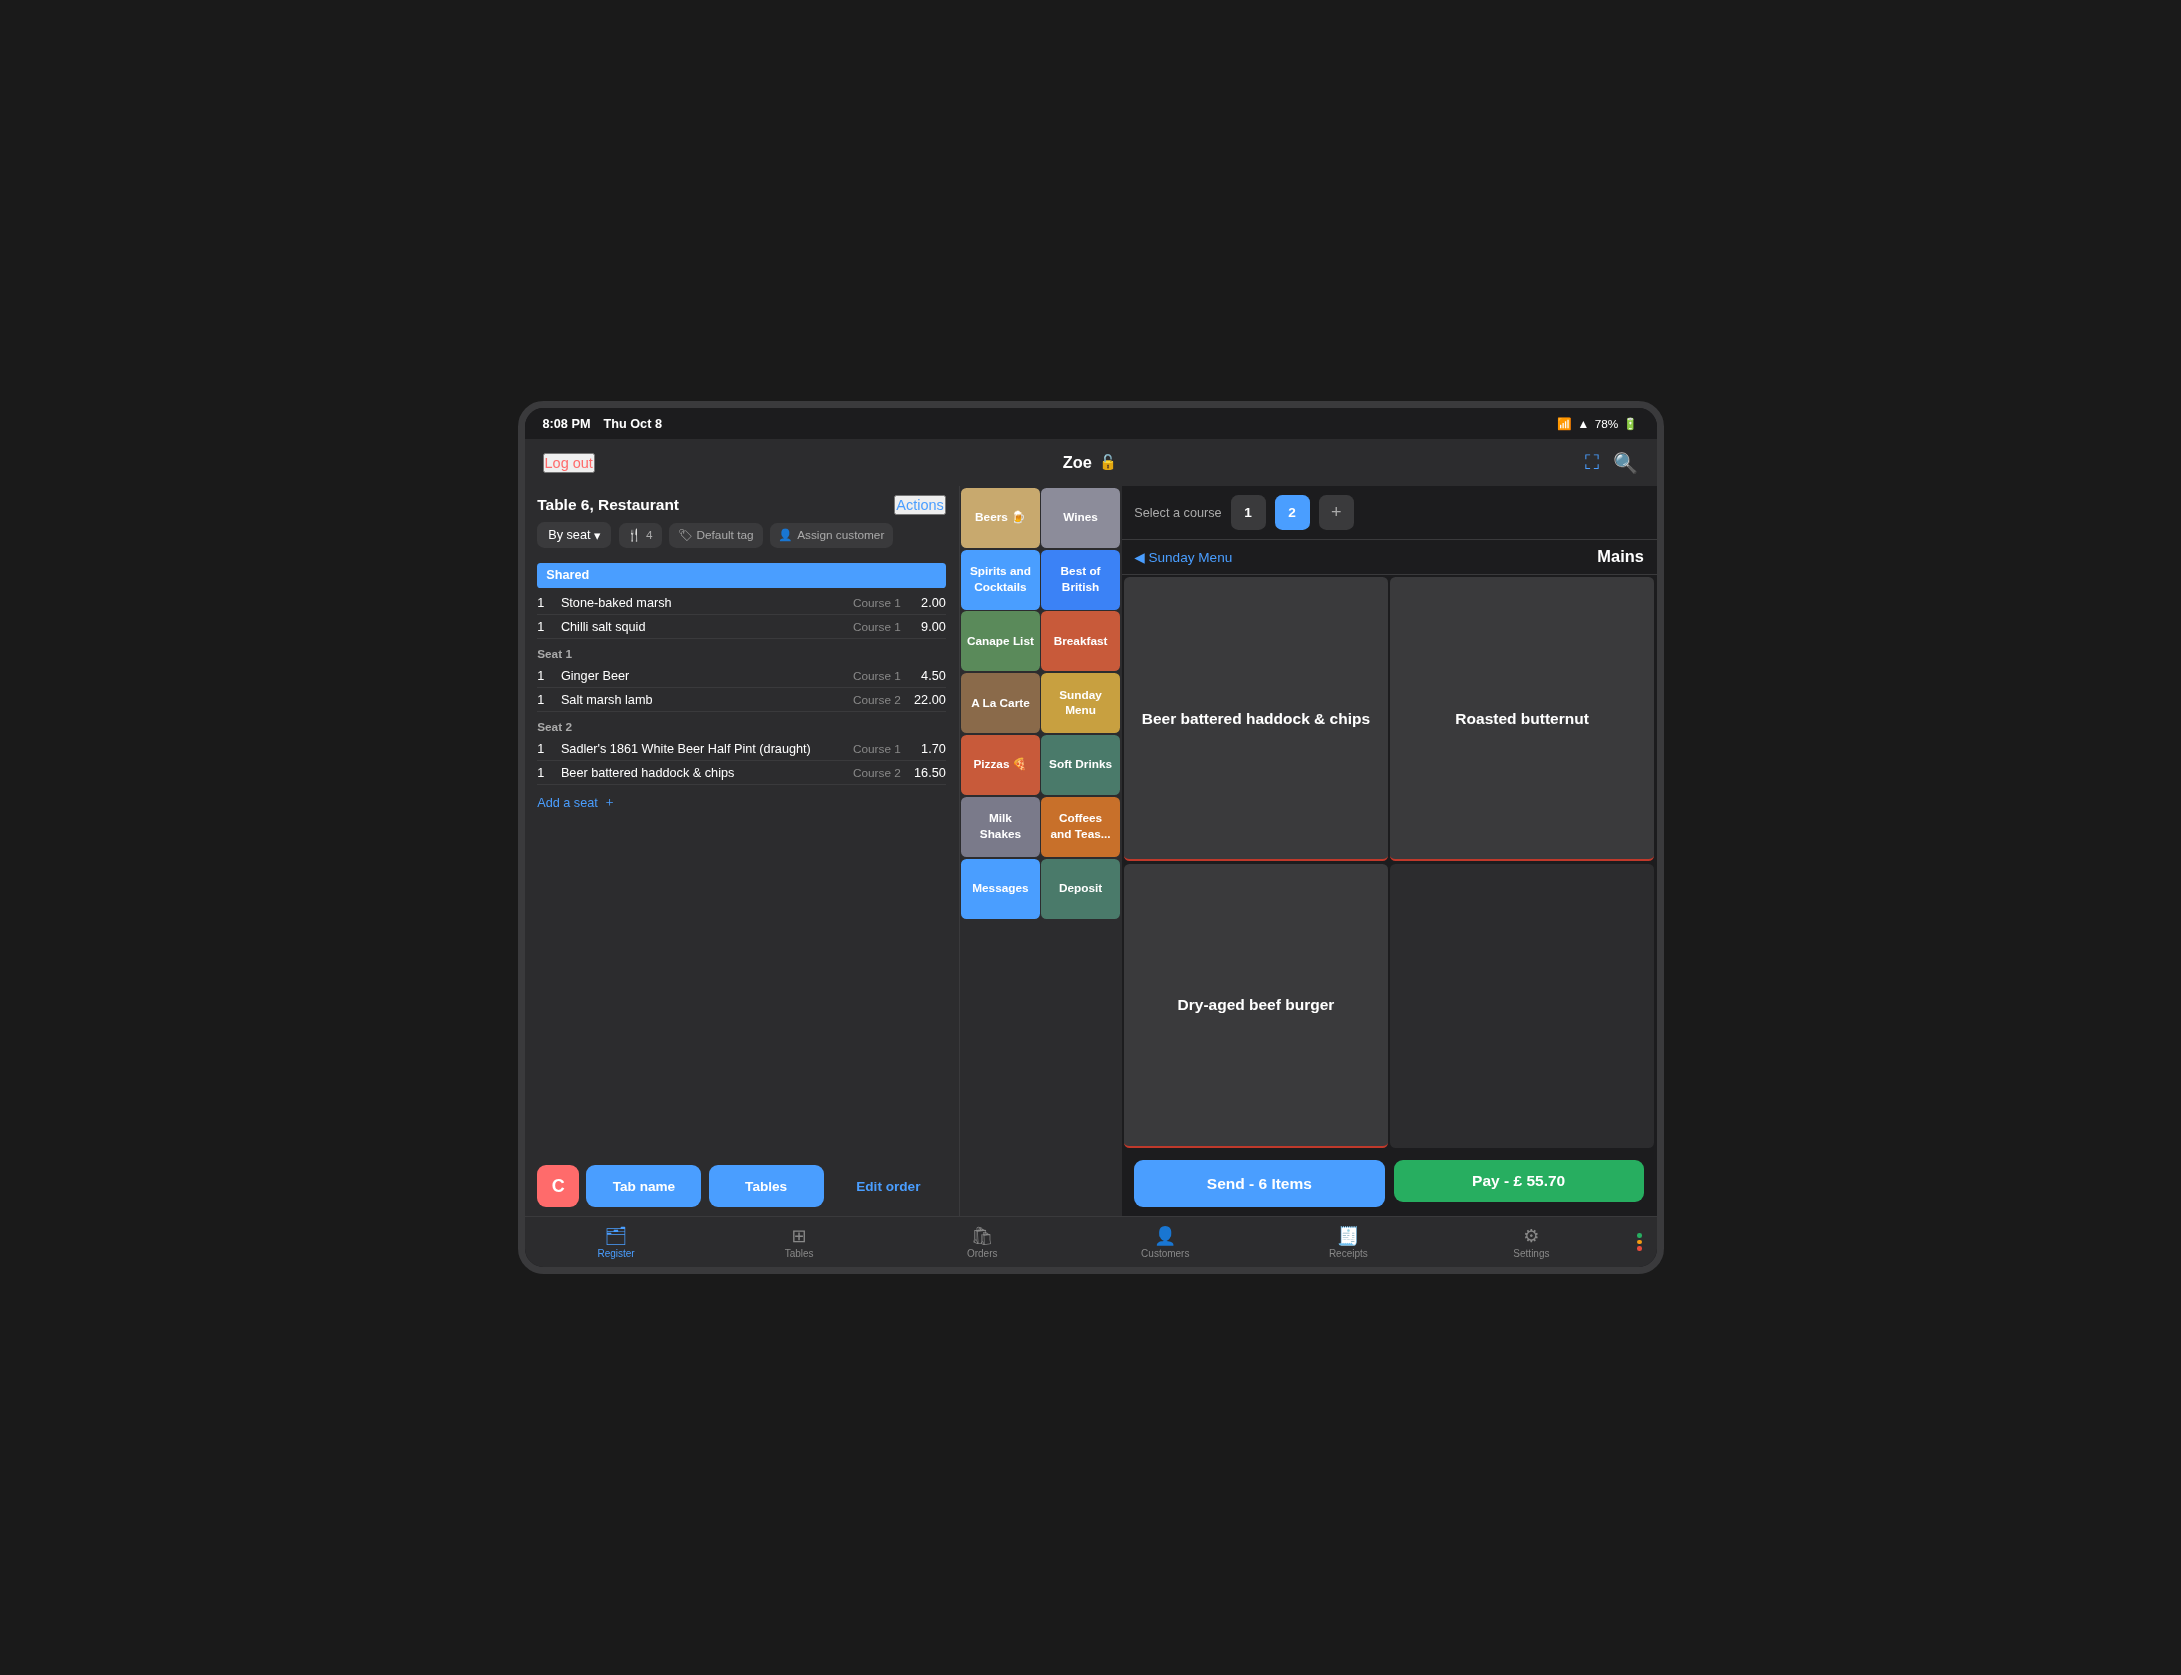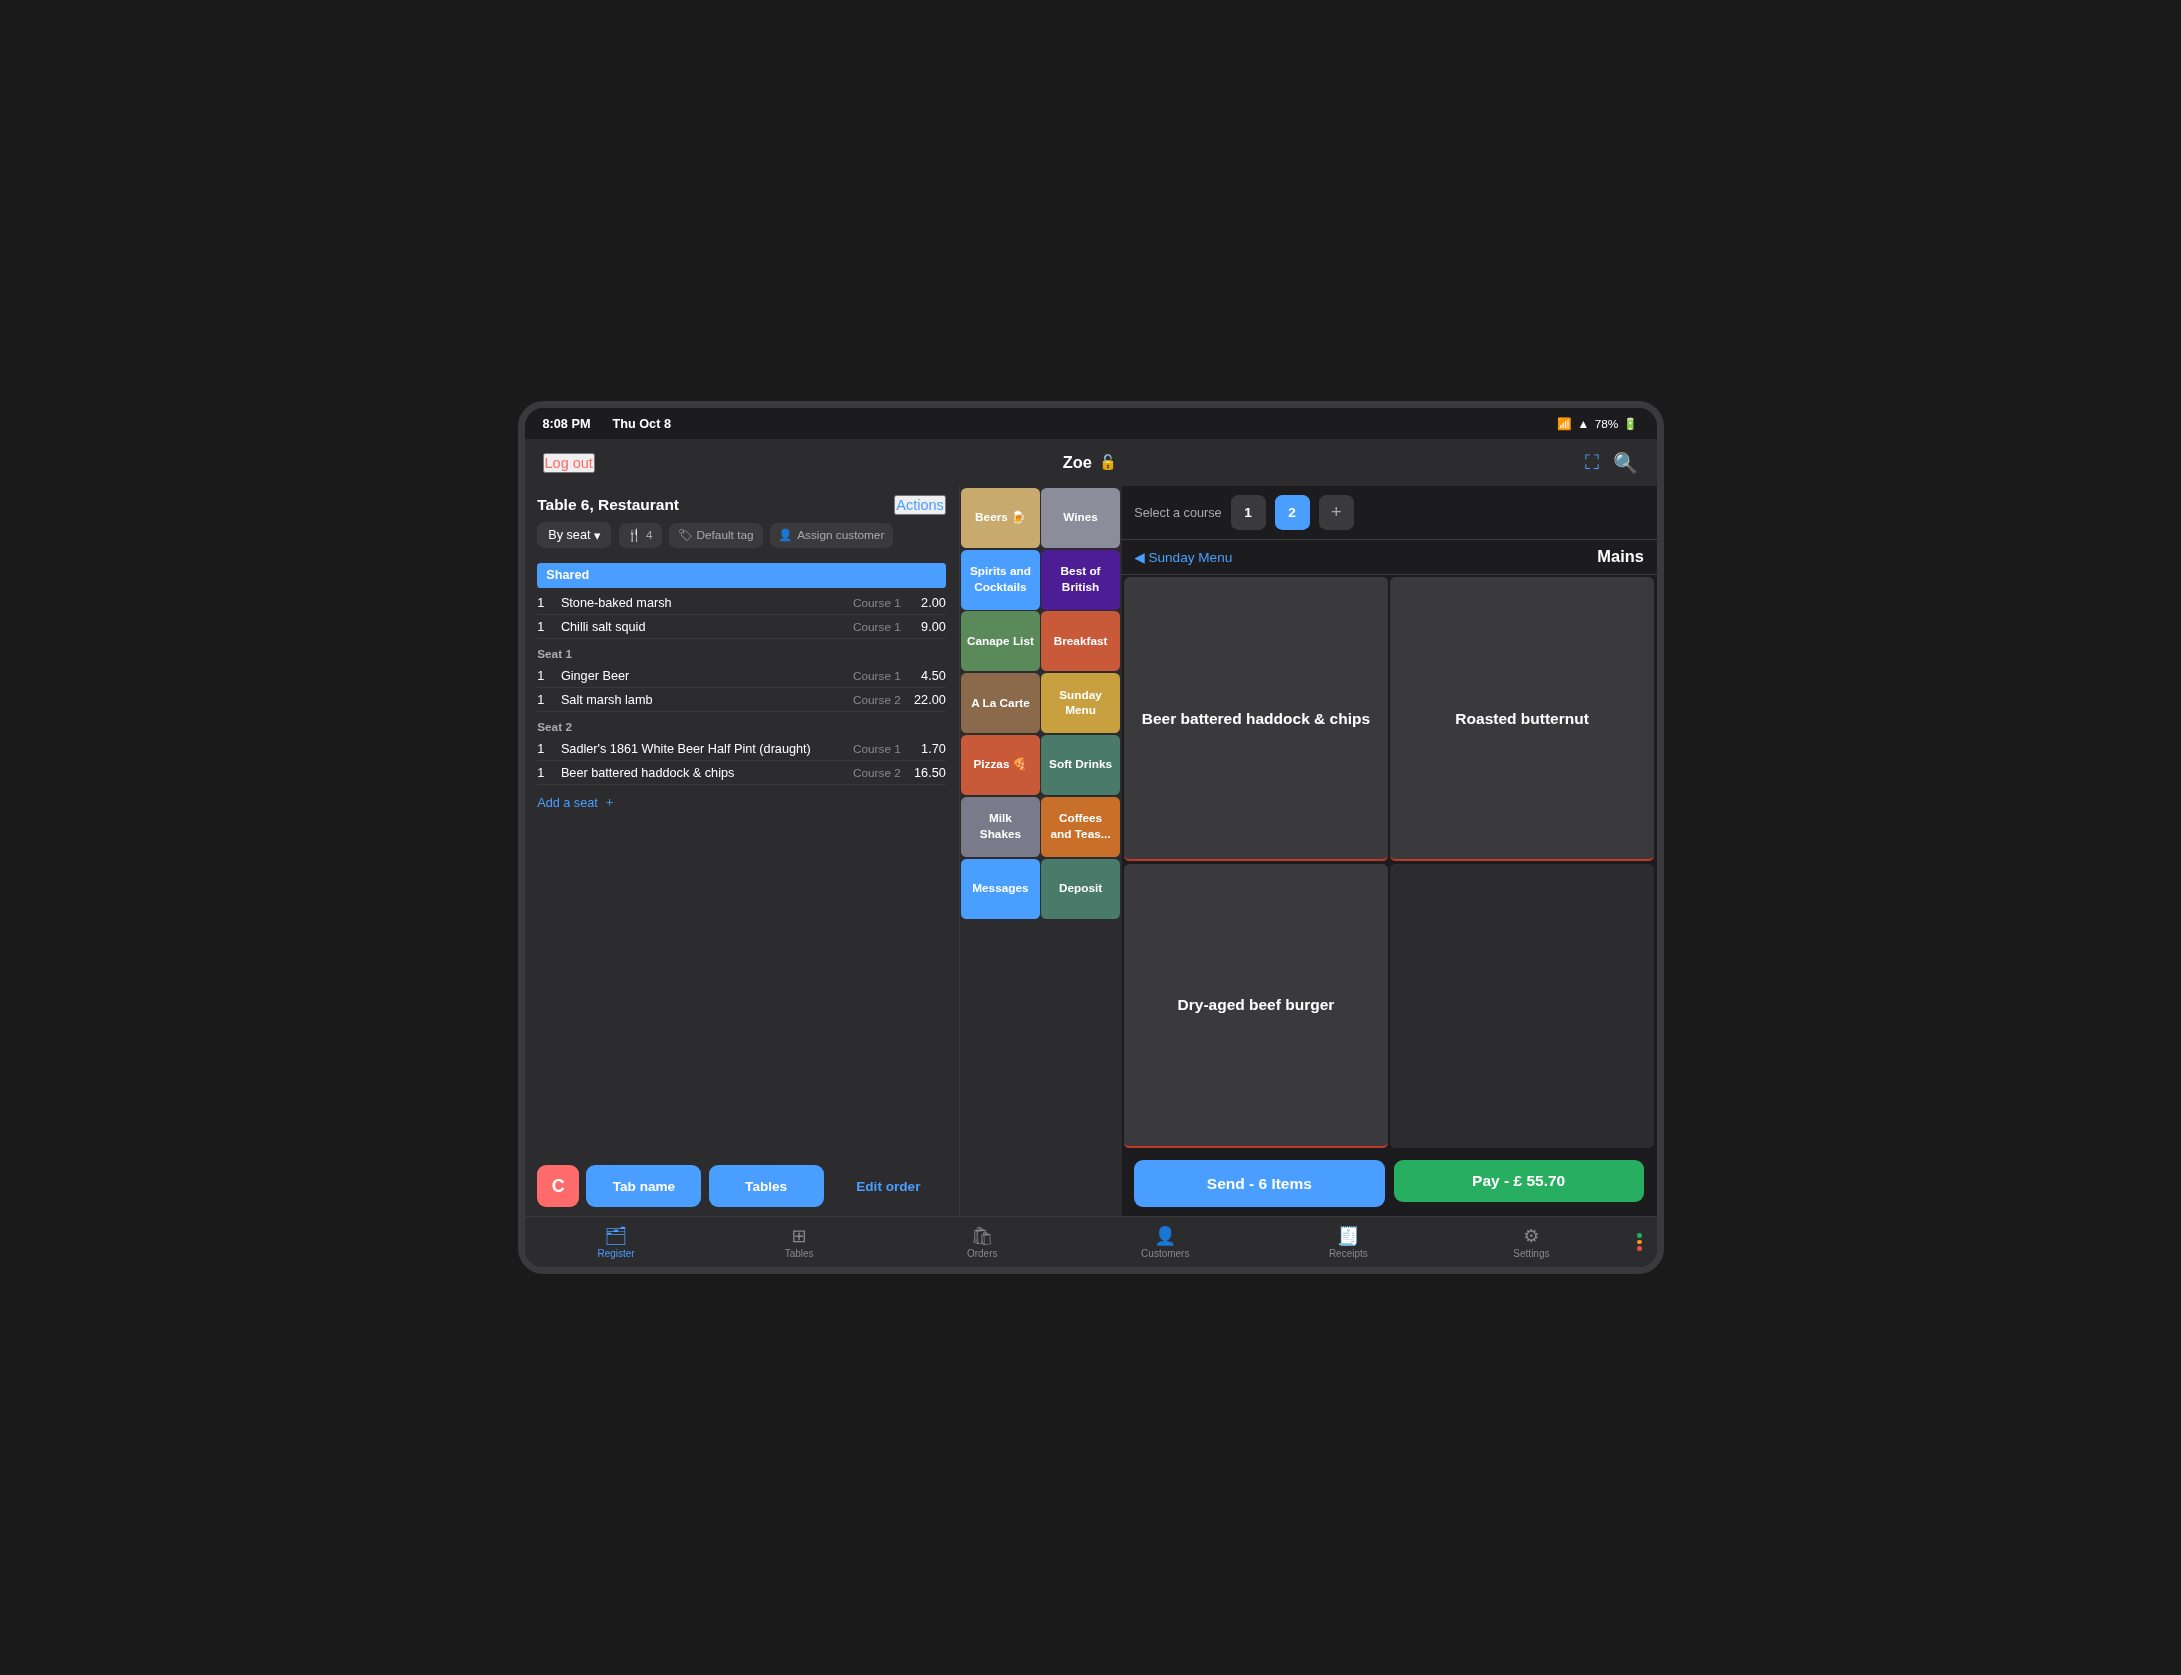--- a/index.html
+++ b/index.html
@@ -210,21 +210,21 @@
       text-align: center;
       line-height: 1.3;
       min-height: 60px;
       display: flex;
       align-items: center;
       justify-content: center;
     }
     .cat-beers { background: #c8a96e; }
     .cat-wines { background: #8c8c9a; }
     .cat-spirits { background: #4a9eff; }
-    .cat-best-british { background: #4c1d95; }
+    .cat-best-british { background: #3b82f6; }
     .cat-canape { background: #5a8a5a; }
     .cat-breakfast { background: #c85a3a; }
     .cat-alacarte { background: #8a6a4a; }
     .cat-sunday { background: #c8a040; }
     .cat-pizzas { background: #c85a3a; }
     .cat-softdrinks { background: #4a7a6a; }
     .cat-milkshakes { background: #7a7a8a; }
     .cat-coffees { background: #c8702a; }
     .cat-messages { background: #4a9eff; }
     .cat-deposit { background: #4a7a6a; }
@@ -358,21 +358,21 @@
     .dot-green { background: #27ae60; }
     .dot-orange { background: #f39c12; }
     .dot-red { background: #e74c3c; }
   </style>
 </head>
 <body>
 
 <div class="device">
 
   <div class="status-bar">
-    <div style="display:flex;gap:22px;align-items:center;">
+    <div style="display:flex;gap:13px;align-items:center;">
       <span class="status-time">8:08 PM</span>
       <span class="status-time">Thu Oct 8</span>
     </div>
     <div class="status-icons">
       <span>📶</span>
       <span>▲</span>
       <span>78%</span>
       <span>🔋</span>
     </div>
   </div>

